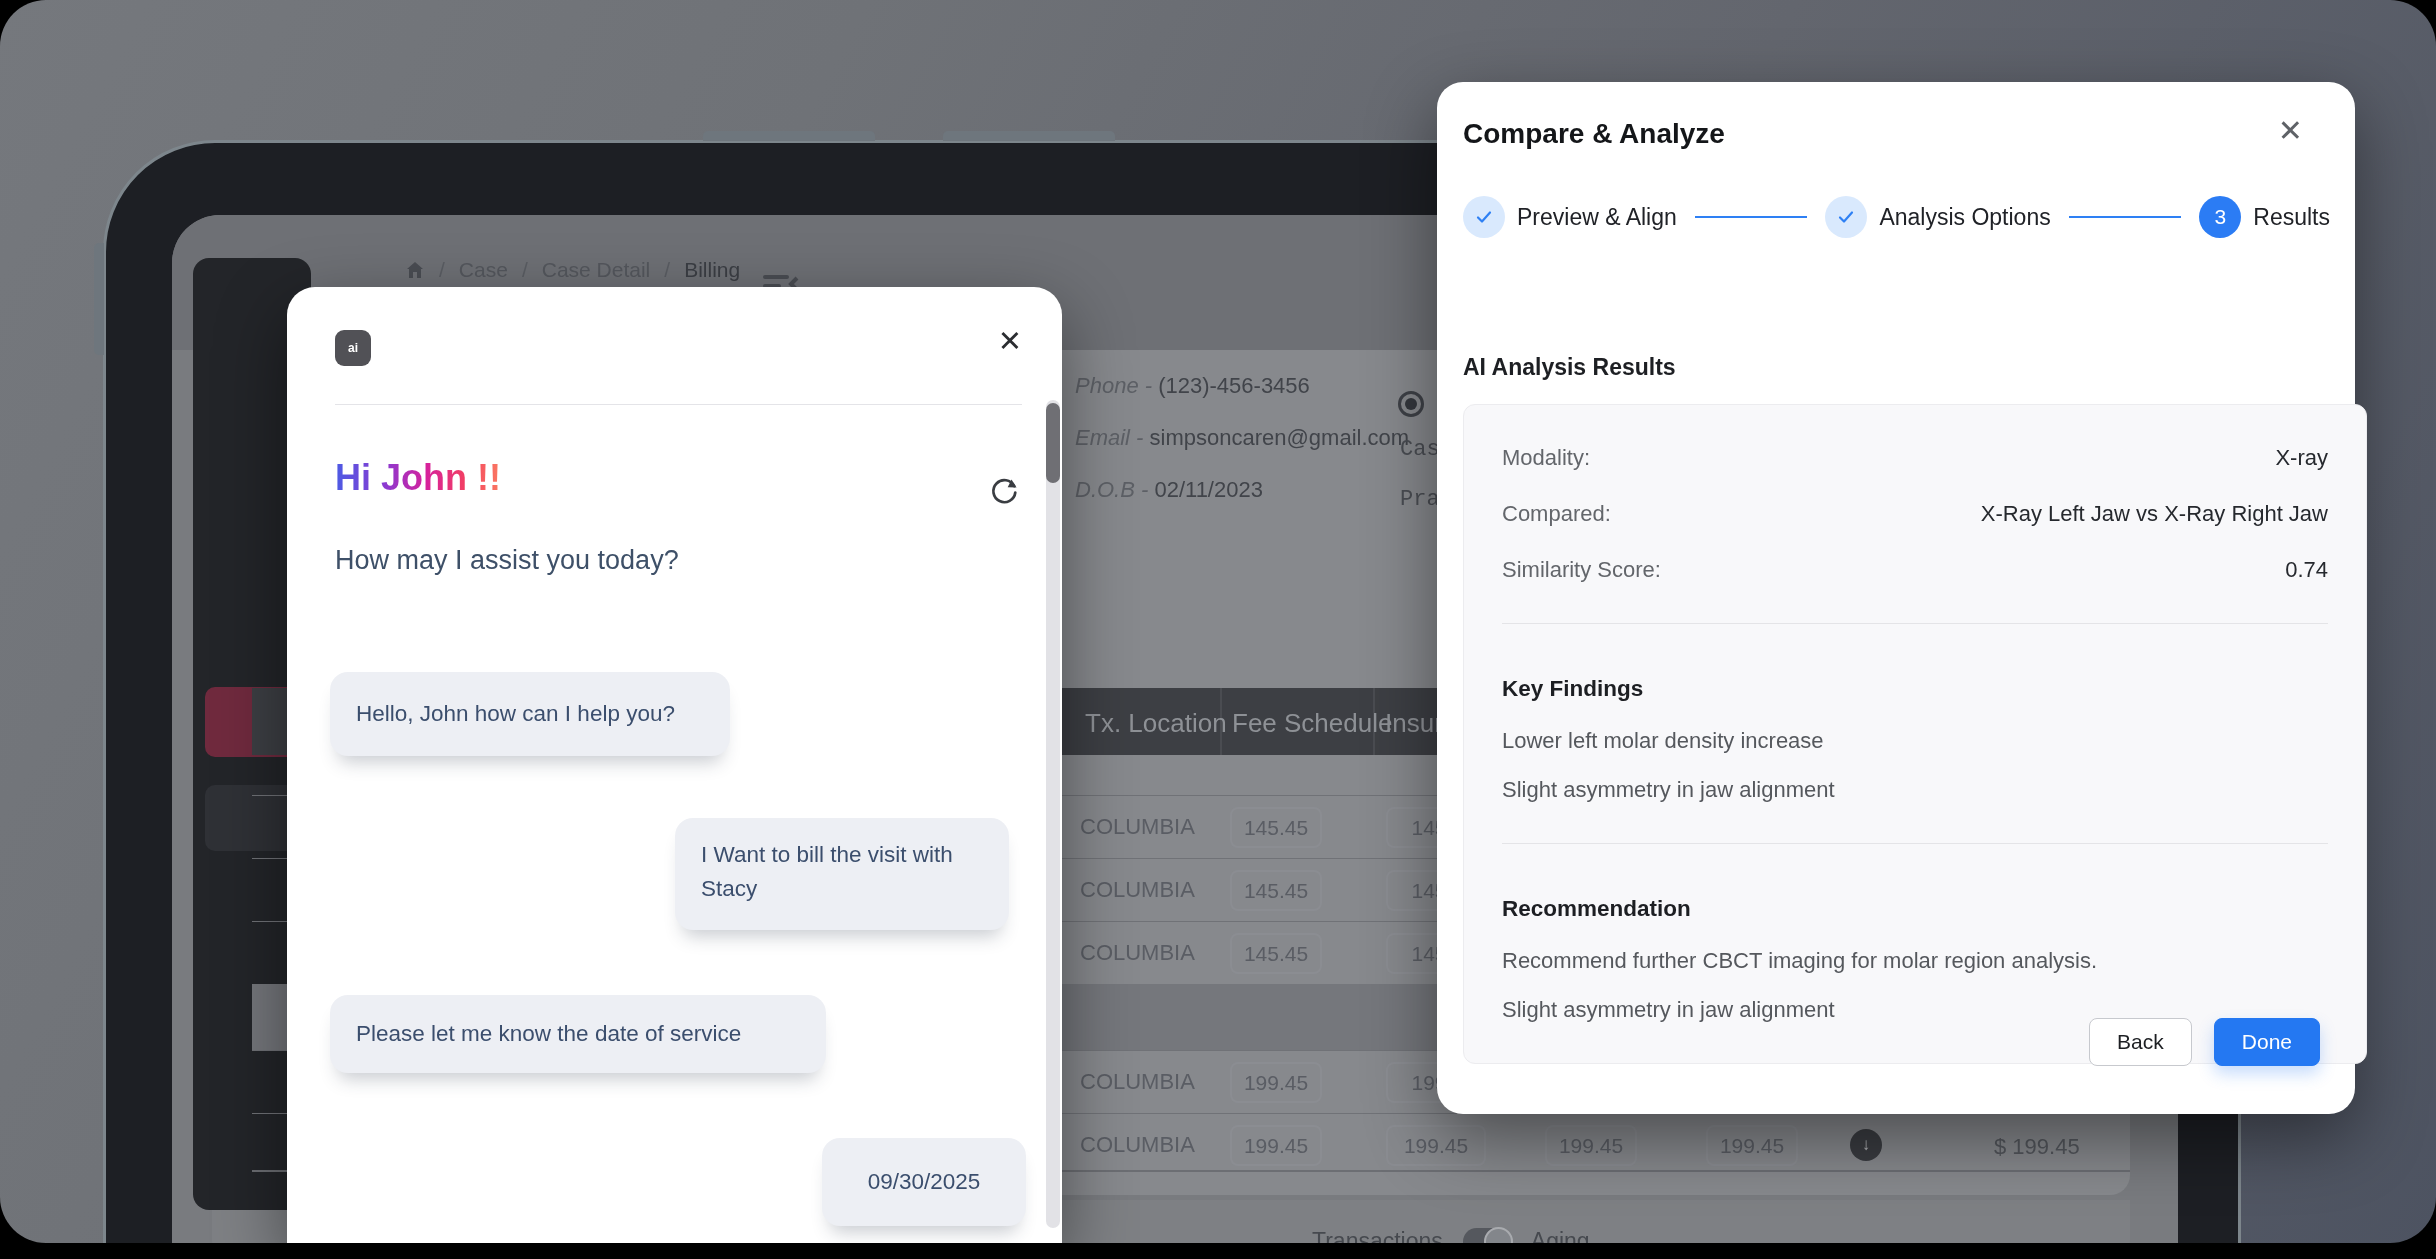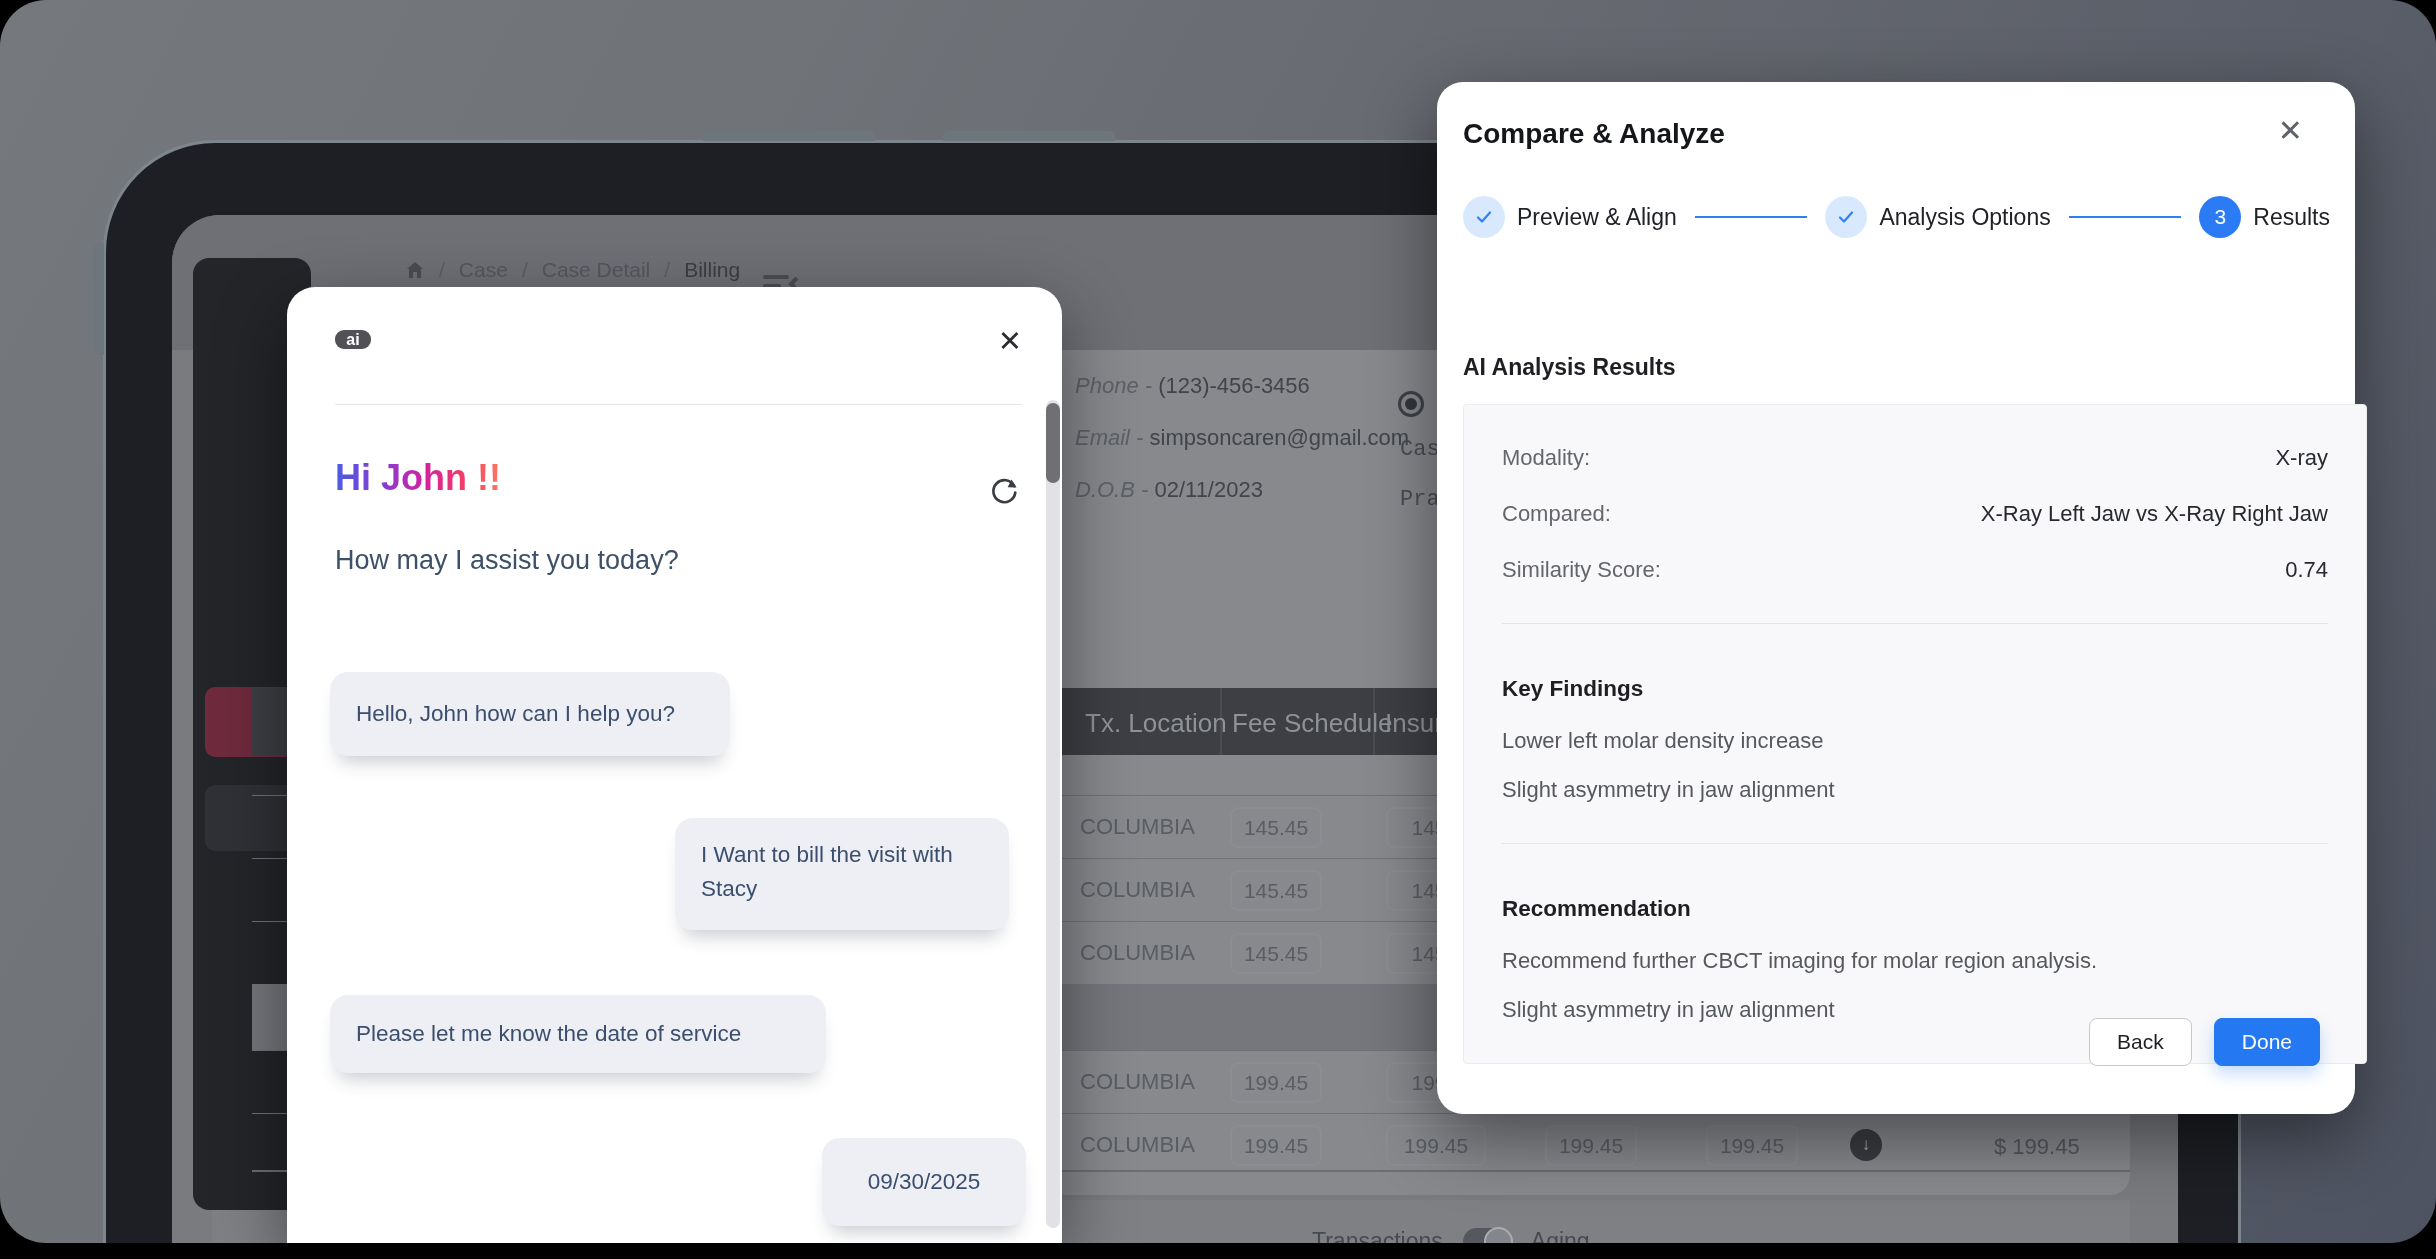--- a/index.html
+++ b/index.html
@@ -55,22 +55,22 @@
 
   .pfoot{position:absolute;left:1140px;top:1013px;display:flex;align-items:center;gap:20px;
          font-size:23px;color:#46494f;}
   .toggle{position:relative;width:48px;height:27px;background:#55585e;border-radius:14px;}
   .toggle .knob{position:absolute;right:-2px;top:-1px;width:29px;height:29px;border-radius:50%;
                 background:#83868b;border:2px solid #a9abaf;box-sizing:border-box;}
 
   
   .chat{position:absolute;left:287px;top:287px;width:775px;height:956px;background:#fff;
         border-radius:28px 28px 0 0;box-shadow:0 24px 70px rgba(0,0,0,.45);}
-  .ai-logo{position:absolute;left:48px;top:43px;width:36px;height:19px;background:#515156;border-radius:9px;
-           color:#fff;font-size:16px;font-weight:700;display:flex;align-items:center;justify-content:center;}
+  .ai-logo{position:absolute;left:48px;top:43px;width:36px;height:36px;background:#515156;border-radius:9px;
+           color:#fff;font-size:12px;font-weight:700;display:flex;align-items:center;justify-content:center;}
   .chat-close{position:absolute;right:40px;top:40px;font-size:29px;color:#2b2d31;cursor:pointer;line-height:1;}
   .chat-div{position:absolute;left:48px;top:117px;width:687px;height:1px;background:#e4e4e8;}
   .greet{position:absolute;left:48px;top:170px;font-size:36px;font-weight:700;
          background:linear-gradient(90deg,#4c5be4 0%,#8b3ad1 30%,#d6219c 55%,#f4415f 80%,#fa7a62 100%);
          -webkit-background-clip:text;background-clip:text;color:transparent;}
   .refresh{position:absolute;left:700px;top:186px;}
   .assist{position:absolute;left:48px;top:258px;font-size:27px;color:#3e5068;}
   .bubble{position:absolute;background:#edeff4;border-radius:18px;color:#3b4e6d;font-size:22.5px;
           line-height:34px;box-shadow:0 14px 18px -8px rgba(40,50,70,.25);box-sizing:border-box;
           display:flex;align-items:center;}
@@ -88,21 +88,21 @@
   .cmp-close{position:absolute;right:52px;top:34px;font-size:30px;color:#5f6267;cursor:pointer;line-height:1;}
   .stepper{position:absolute;left:26px;top:113px;width:867px;height:44px;display:flex;align-items:center;}
   .step{display:flex;align-items:center;gap:12px;}
   .scircle{width:42px;height:42px;border-radius:50%;display:flex;align-items:center;justify-content:center;flex:0 0 auto;}
   .scircle.done{background:#d9e9fd;}
   .scircle.cur{background:#2b7cf4;color:#fff;font-size:21px;}
   .slabel{font-size:23px;color:#202227;font-weight:500;white-space:nowrap;}
   .sline{flex:1;height:2px;background:#2e80f4;margin:0 18px;}
   .sec-title{position:absolute;left:26px;top:272px;font-size:23px;font-weight:700;color:#1d1f23;}
   .res-card{position:absolute;left:26px;top:322px;width:904px;height:660px;background:#f8f8fa;
-            border:1px solid #ececef;border-radius:4px;box-sizing:border-box;padding:40px 38px;}
+            border:1px solid #ececef;border-radius:12px;box-sizing:border-box;padding:40px 38px;}
   .krow{display:flex;justify-content:space-between;margin-bottom:30px;font-size:22px;}
   .krow .k{color:#63666b;}
   .krow .v{color:#26292e;}
   .res-card hr{border:none;border-top:1px solid #e4e4e7;margin:40px 0 52px 0;}
   .f-title{font-size:22.5px;font-weight:700;color:#1d1f23;margin-bottom:26px;}
   .f-item{font-size:22px;color:#55585d;margin-bottom:23px;}
   .cmp-btns{position:absolute;right:35px;bottom:48px;display:flex;gap:22px;}
   .btn{font-size:21px;border-radius:8px;padding:11px 27px;cursor:pointer;font-family:inherit;}
   .btn.back{background:#fff;border:1px solid #c7c9ce;color:#1d1f23;}
   .btn.done{background:#2478f2;border:1px solid #2478f2;color:#fff;box-shadow:0 8px 16px rgba(36,120,242,.25);}

